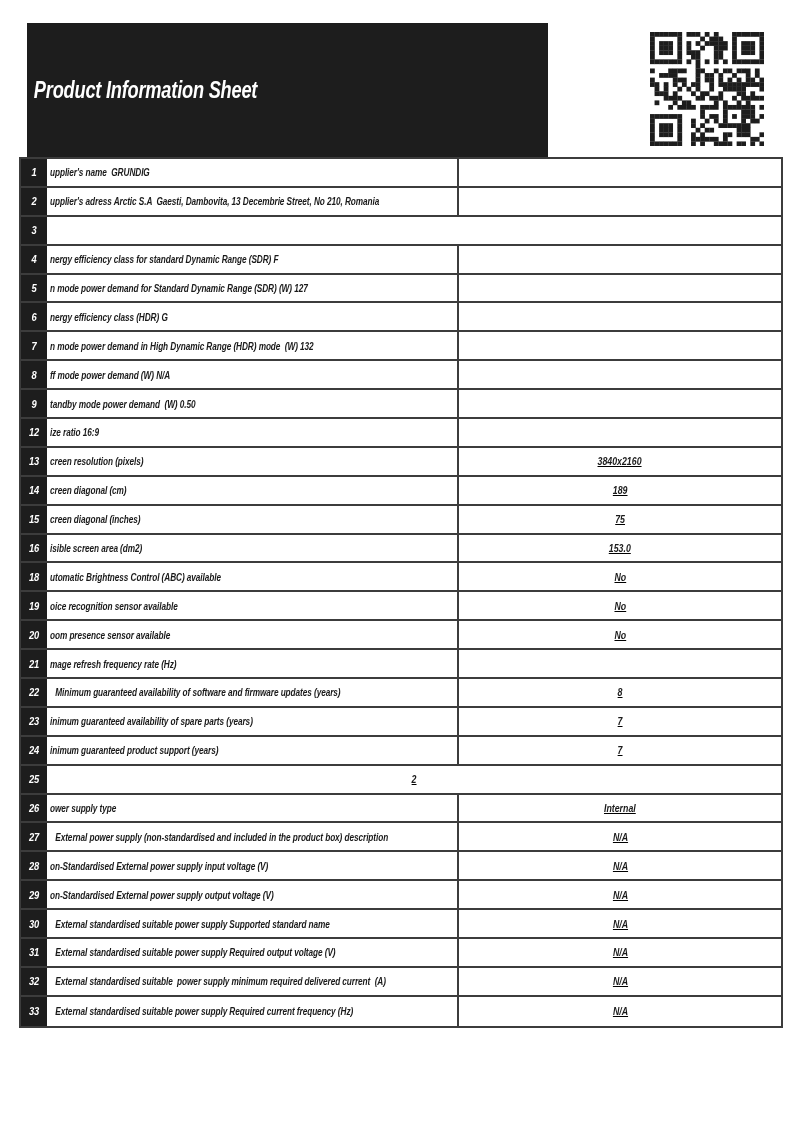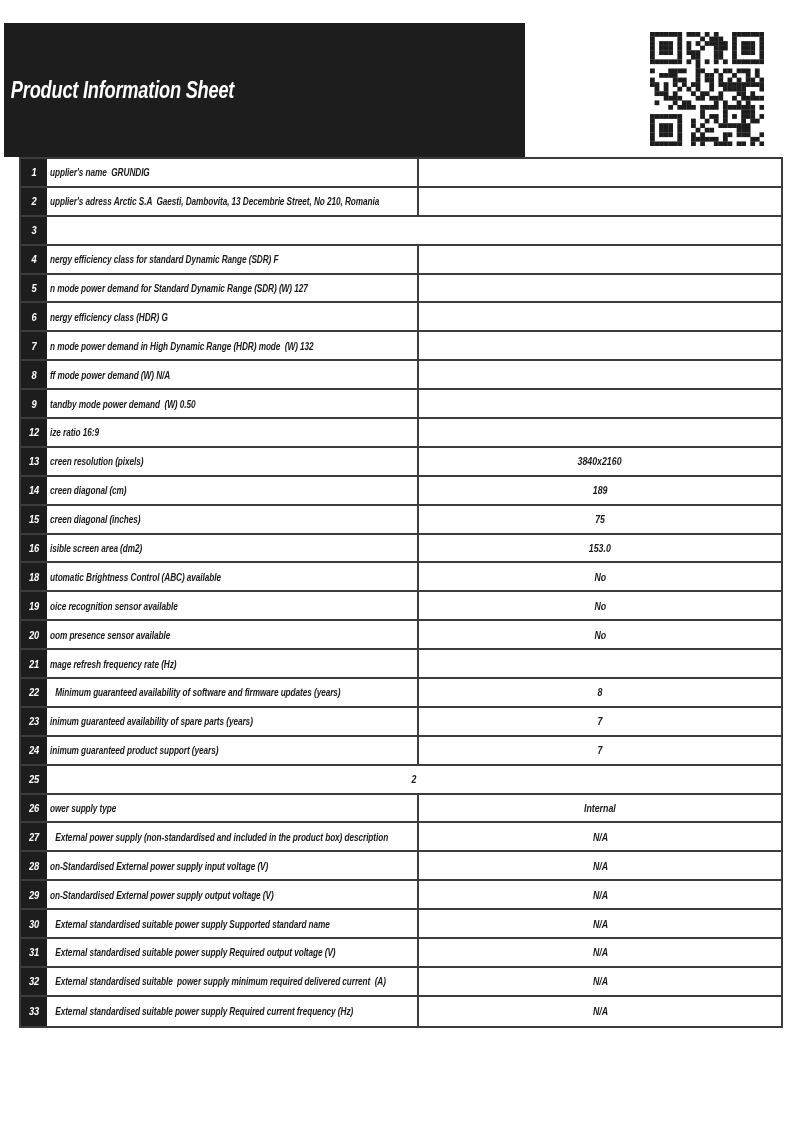--- a/index.html
+++ b/index.html
@@ -5,21 +5,21 @@
   html,body { margin:0; padding:0; }
   body {
     width:802px; height:1134px; background:#ffffff;
     font-family:"Liberation Sans", sans-serif;
     -webkit-font-smoothing:antialiased;
   }
   .page { position:relative; width:802px; height:1134px; background:#fff; overflow:hidden; }
 
   
   .header-band {
-    position:absolute; left:4px; top:23px; width:521px; height:134px;
+    position:absolute; left:27px; top:23px; width:521px; height:134px;
     background:var(--band,#1d1d1d);
     display:flex; align-items:center;
   }
   .page-title {
     color:#ffffff; font-weight:bold; font-style:italic;
     font-size:24px; letter-spacing:-0.3px; white-space:pre;
     padding-left:9px;
     transform:scaleX(0.76); transform-origin:left center;
   }
   .qr-panel { position:absolute; left:633px; top:23px; width:149px; height:134px; background:#ffffff; }
@@ -39,32 +39,32 @@
   .row:last-child { border-bottom:none; }
   .cell-num {
     flex:none; width:26px; background:var(--band,#1d1d1d);
     color:#ffffff; display:flex; align-items:center; justify-content:center;
   }
   .cell-num span {
     font-weight:bold; font-style:italic; font-size:11px;
     transform:scaleX(0.85); white-space:pre;
   }
   .cell-label {
-    flex:none; width:372px; box-sizing:border-box;
+    flex:none; width:412px; box-sizing:border-box;
     border-right:2px solid var(--grid,#3c3c3c);
     display:flex; align-items:center; overflow:hidden;
   }
   .cell-label span {
     font-weight:bold; font-style:italic; font-size:11px; color:#1a1a1a;
     letter-spacing:-0.1px; white-space:pre; padding-left:4px;
     transform:scaleX(0.75); transform-origin:left center;
   }
   .cell-label.indent span { padding-left:11px; }
   .cell-value {
-    flex:1; display:flex; align-items:center; justify-content:center; overflow:hidden;
+    flex:1; display:flex; align-items:center; justify-content:center; overflow:hidden;text-decoration:underline;
   }
   .cell-value span {
     font-weight:bold; font-style:italic; font-size:11px; color:#1a1a1a;
     white-space:pre; transform:scaleX(0.8);
   }
 </style>
 </head>
 <body>
 
 <div class="page">

